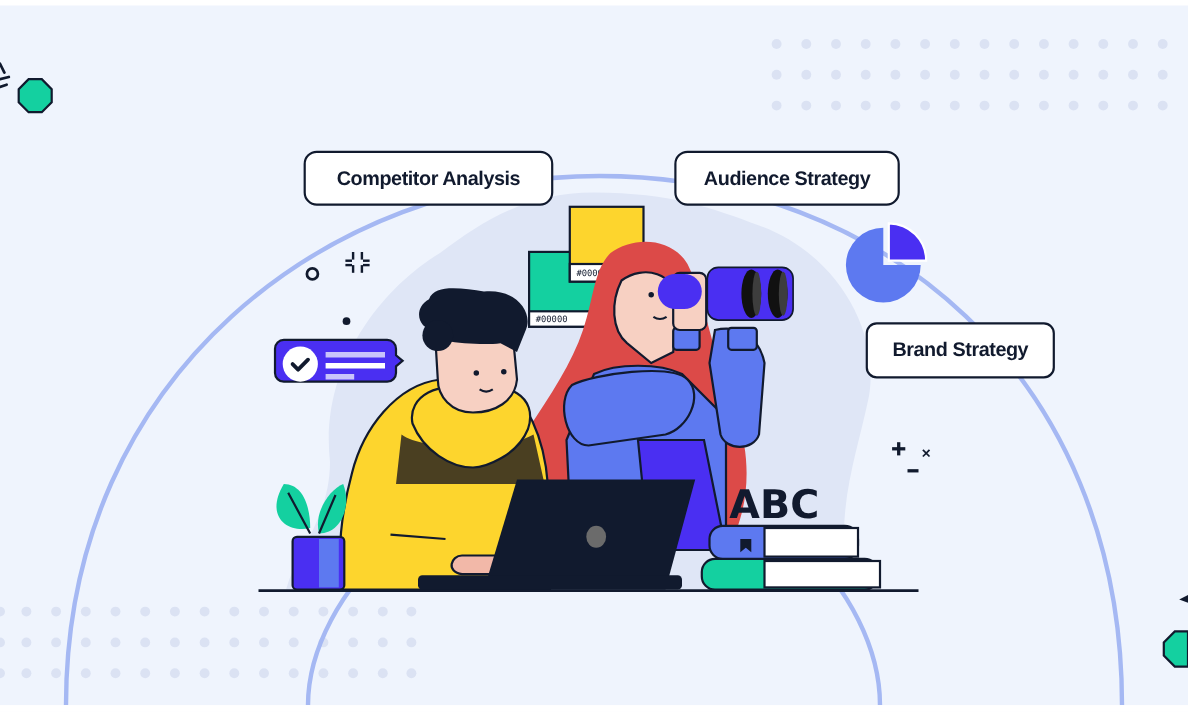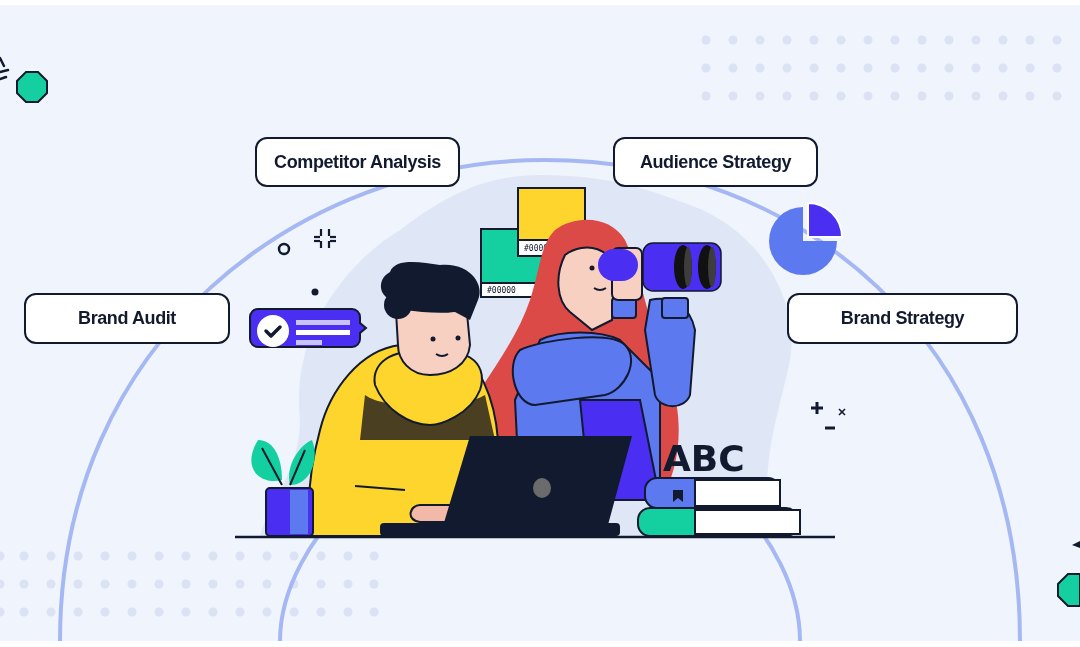--- a/index.html
+++ b/index.html
@@ -180,18 +180,17 @@
       <line x1="811" y1="408" x2="823" y2="408"></line>
           <line x1="817" y1="402" x2="817" y2="414"></line>
       <line x1="825" y1="428" x2="835" y2="428"></line>
     </g>
     <g stroke="#111a2e" stroke-width="1.6">
       <line x1="839" y1="409" x2="845" y2="415"></line>
           <line x1="845" y1="409" x2="839" y2="415"></line>
     </g>
   </svg>
 
-  <div class="label-pill" style="left:255px; top:137px; width:205px; height:50px;">Competitor Analysis</div>
+  <div class="label-pill" style="left:276px; top:137px; width:227px; height:50px;">Competitor Analysis</div>
   <div class="label-pill" style="left:613px; top:137px; width:205px; height:50px;">Audience Strategy</div>
-  <div class="label-pill" style="left:24px; top:293px; width:206px; height:51px;">Brand Audit</div>
-  <div class="label-pill" style="left:787px; top:293px; width:231px; height:51px;">Brand Strategy</div>
+  <div class="label-pill" style="left:787px; top:293px; width:172px; height:51px;border-radius:10px;">Brand Strategy</div>
  </div>
 </div>
 
 </body></html>

